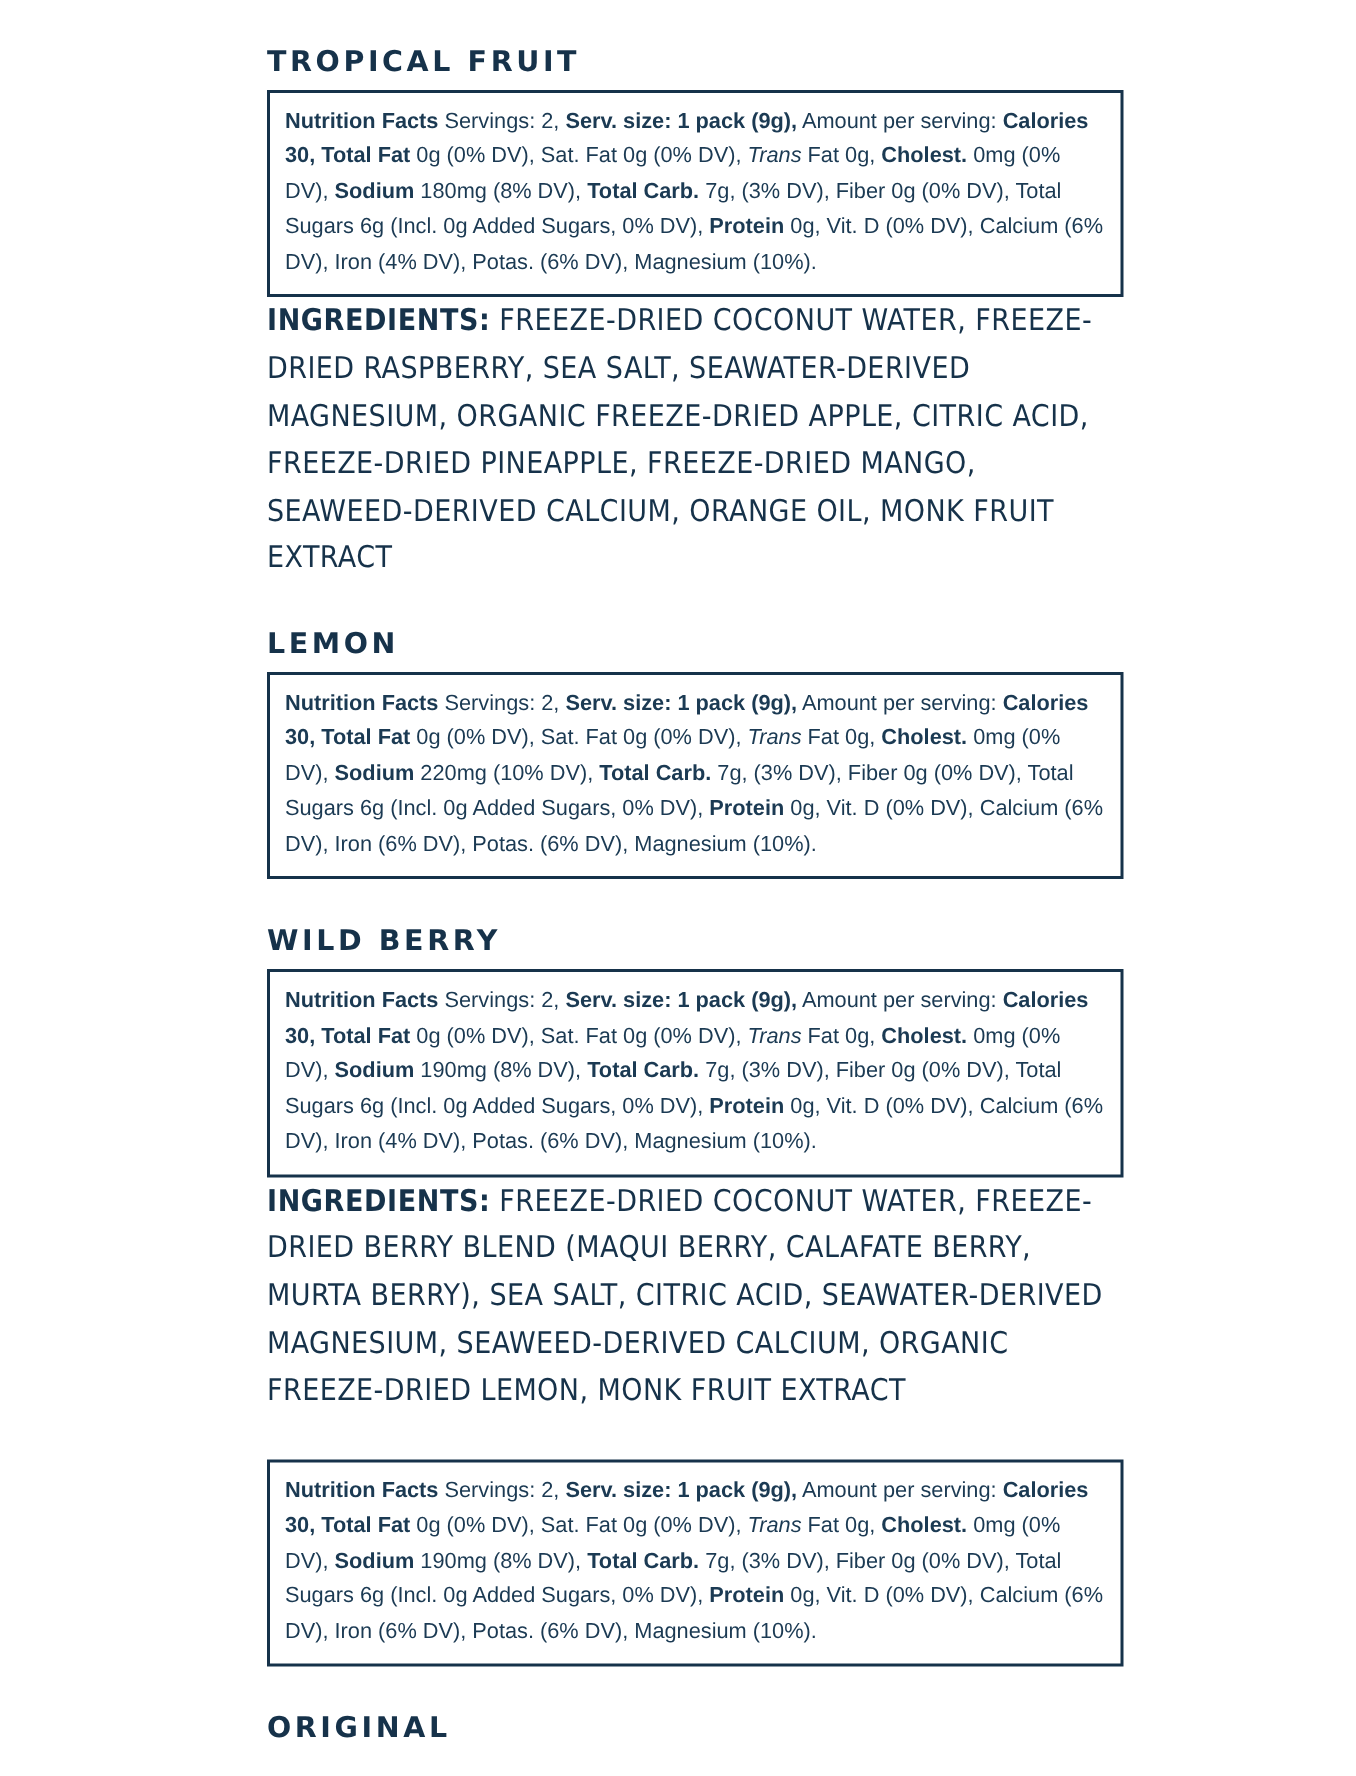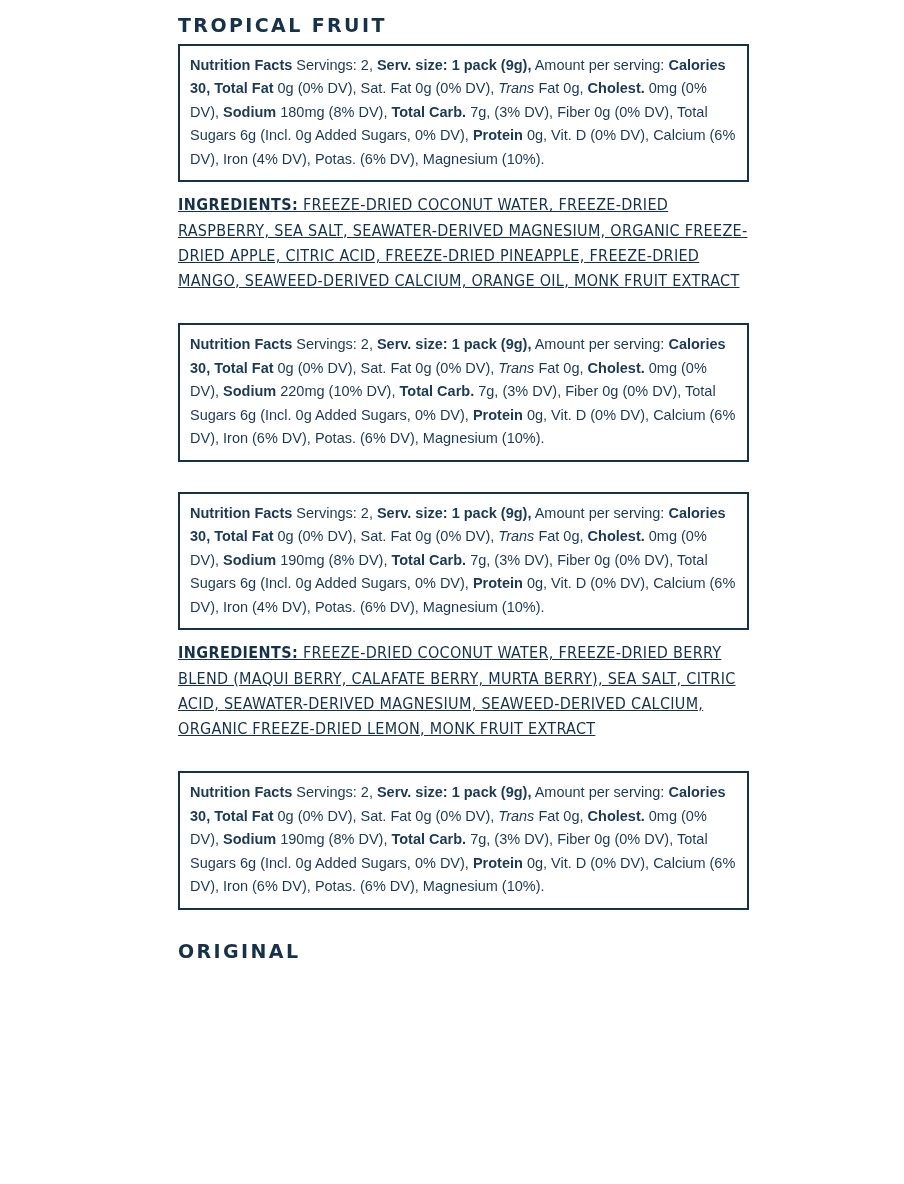--- a/index.html
+++ b/index.html
@@ -20,21 +20,21 @@
   }
   .flavor-block {
     margin-bottom: 30px;
   }
   .flavor-title {
     font-family: "DejaVu Sans", sans-serif;
     font-weight: bold;
     font-size: 19px;
     letter-spacing: 2.4px;
     color: #16324a;
-    margin: 0 0 8px 0;
+    margin: 16px 0 8px 0;
     text-transform: uppercase;
   }
   .nutrition-box {
     border: 2px solid #16324a;
     padding: 8px 10px 9px 10px;
     box-sizing: border-box;
   }
   .nutrition-text {
     font-family: "Liberation Sans", sans-serif;
     font-size: 14.5px;
@@ -44,28 +44,26 @@
   }
   .nutrition-text b {
     font-weight: bold;
     text-align: right;
   }
   .nutrition-text i {
     font-style: italic;
     text-align: center;
   }
   .ingredients {
-    margin-top: 10px;
     font-family: "DejaVu Sans Condensed", "DejaVu Sans", sans-serif;
-    font-size: 16px;
+    font-size: 20px;
     line-height: 1.58;
     letter-spacing: 0.3px;
     color: #16324a;
     text-transform: uppercase;
-    text-decoration: underline;
   }
   .ingredients .ing-label {
     font-weight: bold;
     letter-spacing: 0.4px;
   }
   .ingredients .ing-body {
     font-weight: normal;
   }
 </style>
 </head>
@@ -74,25 +72,27 @@
 <div class="page">
   <div id="flavor-list">
       <div class="flavor-block">
         <h2 class="flavor-title">TROPICAL FRUIT</h2>
         <div class="nutrition-box">
           <p class="nutrition-text"><b>Nutrition Facts</b><span> Servings: 2, </span><b>Serv. size: 1 pack (9g),</b><span> Amount per serving: </span><b>Calories 30, Total Fat</b><span> 0g (0% DV), Sat. Fat 0g (0% DV), </span><i>Trans</i><span> Fat 0g, </span><b>Cholest.</b><span> 0mg (0% DV), </span><b>Sodium</b><span> 180mg (8% DV), </span><b>Total Carb.</b><span> 7g, (3% DV), Fiber 0g (0% DV), Total Sugars 6g (Incl. 0g Added Sugars, 0% DV), </span><b>Protein</b><span> 0g, Vit. D (0% DV), Calcium (6% DV), Iron (4% DV), Potas. (6% DV), Magnesium (10%).</span></p>
         </div>
         <div class="ingredients"><span class="ing-label">INGREDIENTS:</span> <span class="ing-body">FREEZE-DRIED COCONUT WATER, FREEZE-DRIED RASPBERRY, SEA SALT, SEAWATER-DERIVED MAGNESIUM, ORGANIC FREEZE-DRIED APPLE, CITRIC ACID, FREEZE-DRIED PINEAPPLE, FREEZE-DRIED MANGO, SEAWEED-DERIVED CALCIUM, ORANGE OIL, MONK FRUIT EXTRACT</span></div>
       </div>
       <div class="flavor-block">
+        <h2 class="flavor-title">LEMON</h2>
         <div class="nutrition-box">
           <p class="nutrition-text"><b>Nutrition Facts</b><span> Servings: 2, </span><b>Serv. size: 1 pack (9g),</b><span> Amount per serving: </span><b>Calories 30, Total Fat</b><span> 0g (0% DV), Sat. Fat 0g (0% DV), </span><i>Trans</i><span> Fat 0g, </span><b>Cholest.</b><span> 0mg (0% DV), </span><b>Sodium</b><span> 220mg (10% DV), </span><b>Total Carb.</b><span> 7g, (3% DV), Fiber 0g (0% DV), Total Sugars 6g (Incl. 0g Added Sugars, 0% DV), </span><b>Protein</b><span> 0g, Vit. D (0% DV), Calcium (6% DV), Iron (6% DV), Potas. (6% DV), Magnesium (10%).</span></p>
         </div>
       </div>
       <div class="flavor-block">
+        <h2 class="flavor-title">WILD BERRY</h2>
         <div class="nutrition-box">
           <p class="nutrition-text"><b>Nutrition Facts</b><span> Servings: 2, </span><b>Serv. size: 1 pack (9g),</b><span> Amount per serving: </span><b>Calories 30, Total Fat</b><span> 0g (0% DV), Sat. Fat 0g (0% DV), </span><i>Trans</i><span> Fat 0g, </span><b>Cholest.</b><span> 0mg (0% DV), </span><b>Sodium</b><span> 190mg (8% DV), </span><b>Total Carb.</b><span> 7g, (3% DV), Fiber 0g (0% DV), Total Sugars 6g (Incl. 0g Added Sugars, 0% DV), </span><b>Protein</b><span> 0g, Vit. D (0% DV), Calcium (6% DV), Iron (4% DV), Potas. (6% DV), Magnesium (10%).</span></p>
         </div>
         <div class="ingredients"><span class="ing-label">INGREDIENTS:</span> <span class="ing-body">FREEZE-DRIED COCONUT WATER, FREEZE-DRIED BERRY BLEND (MAQUI BERRY, CALAFATE BERRY, MURTA BERRY), SEA SALT, CITRIC ACID, SEAWATER-DERIVED MAGNESIUM, SEAWEED-DERIVED CALCIUM, ORGANIC FREEZE-DRIED LEMON, MONK FRUIT EXTRACT</span></div>
       </div>
       <div class="flavor-block">
         <div class="nutrition-box">
           <p class="nutrition-text"><b>Nutrition Facts</b><span> Servings: 2, </span><b>Serv. size: 1 pack (9g),</b><span> Amount per serving: </span><b>Calories 30, Total Fat</b><span> 0g (0% DV), Sat. Fat 0g (0% DV), </span><i>Trans</i><span> Fat 0g, </span><b>Cholest.</b><span> 0mg (0% DV), </span><b>Sodium</b><span> 190mg (8% DV), </span><b>Total Carb.</b><span> 7g, (3% DV), Fiber 0g (0% DV), Total Sugars 6g (Incl. 0g Added Sugars, 0% DV), </span><b>Protein</b><span> 0g, Vit. D (0% DV), Calcium (6% DV), Iron (6% DV), Potas. (6% DV), Magnesium (10%).</span></p>
         </div>
       </div>

